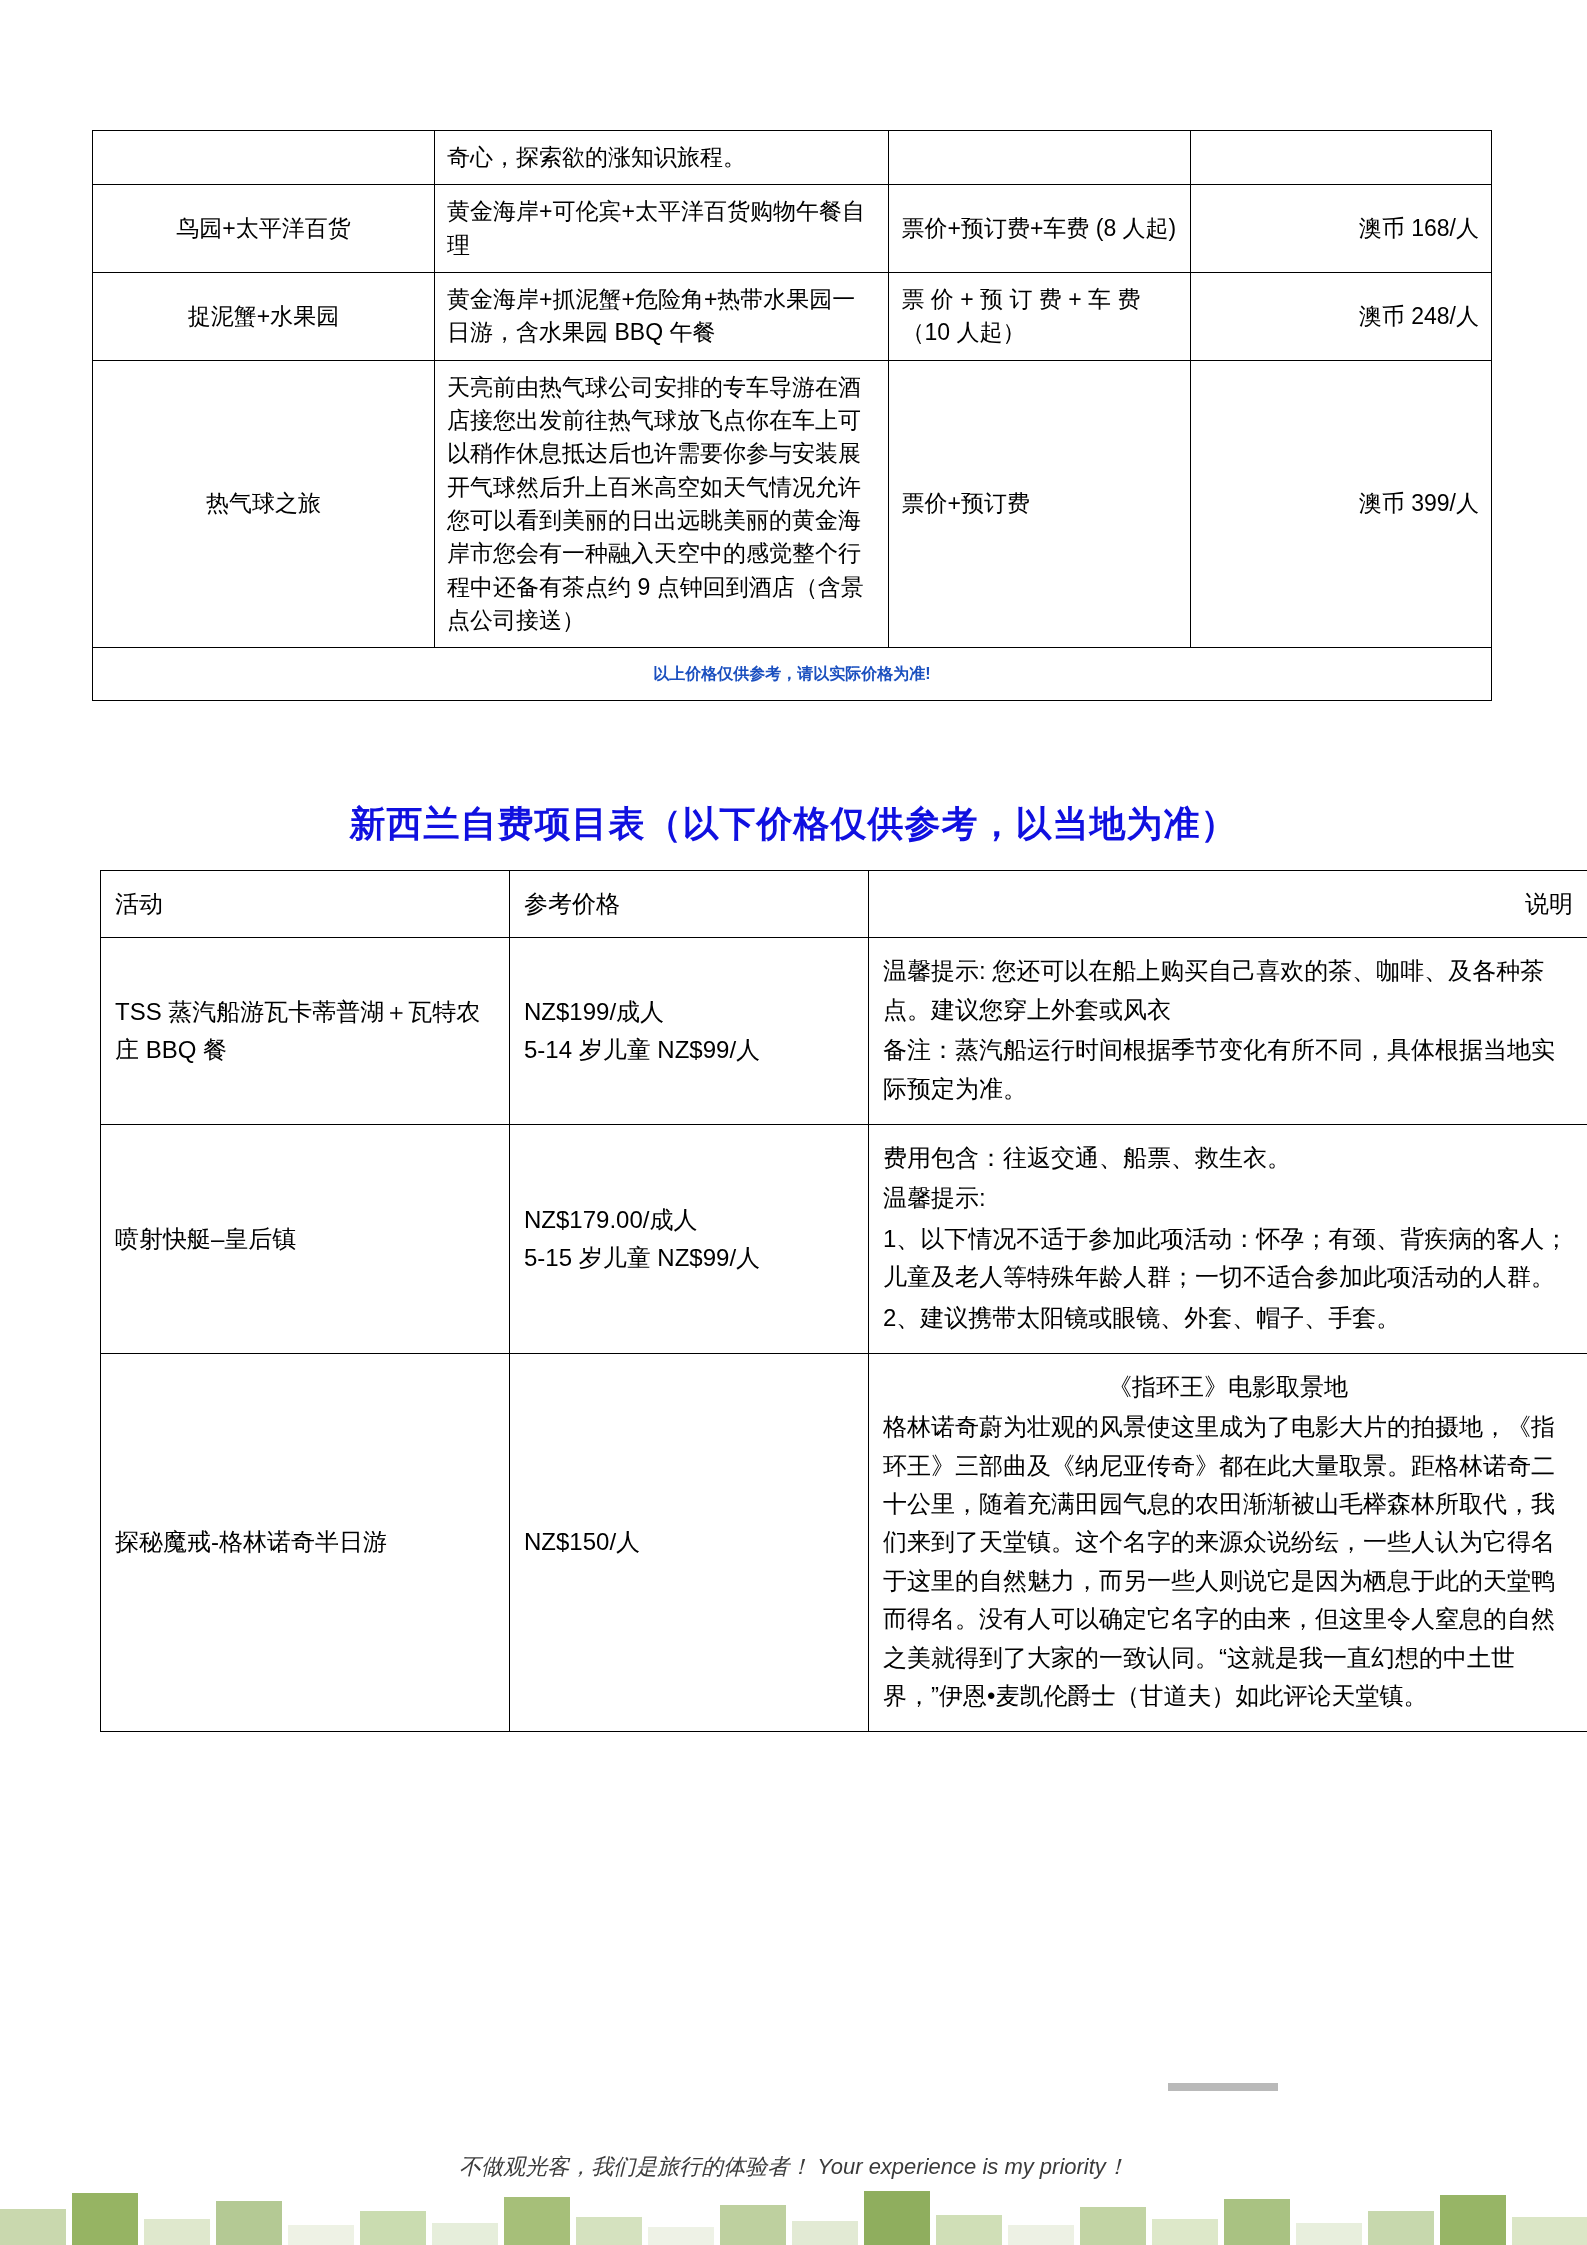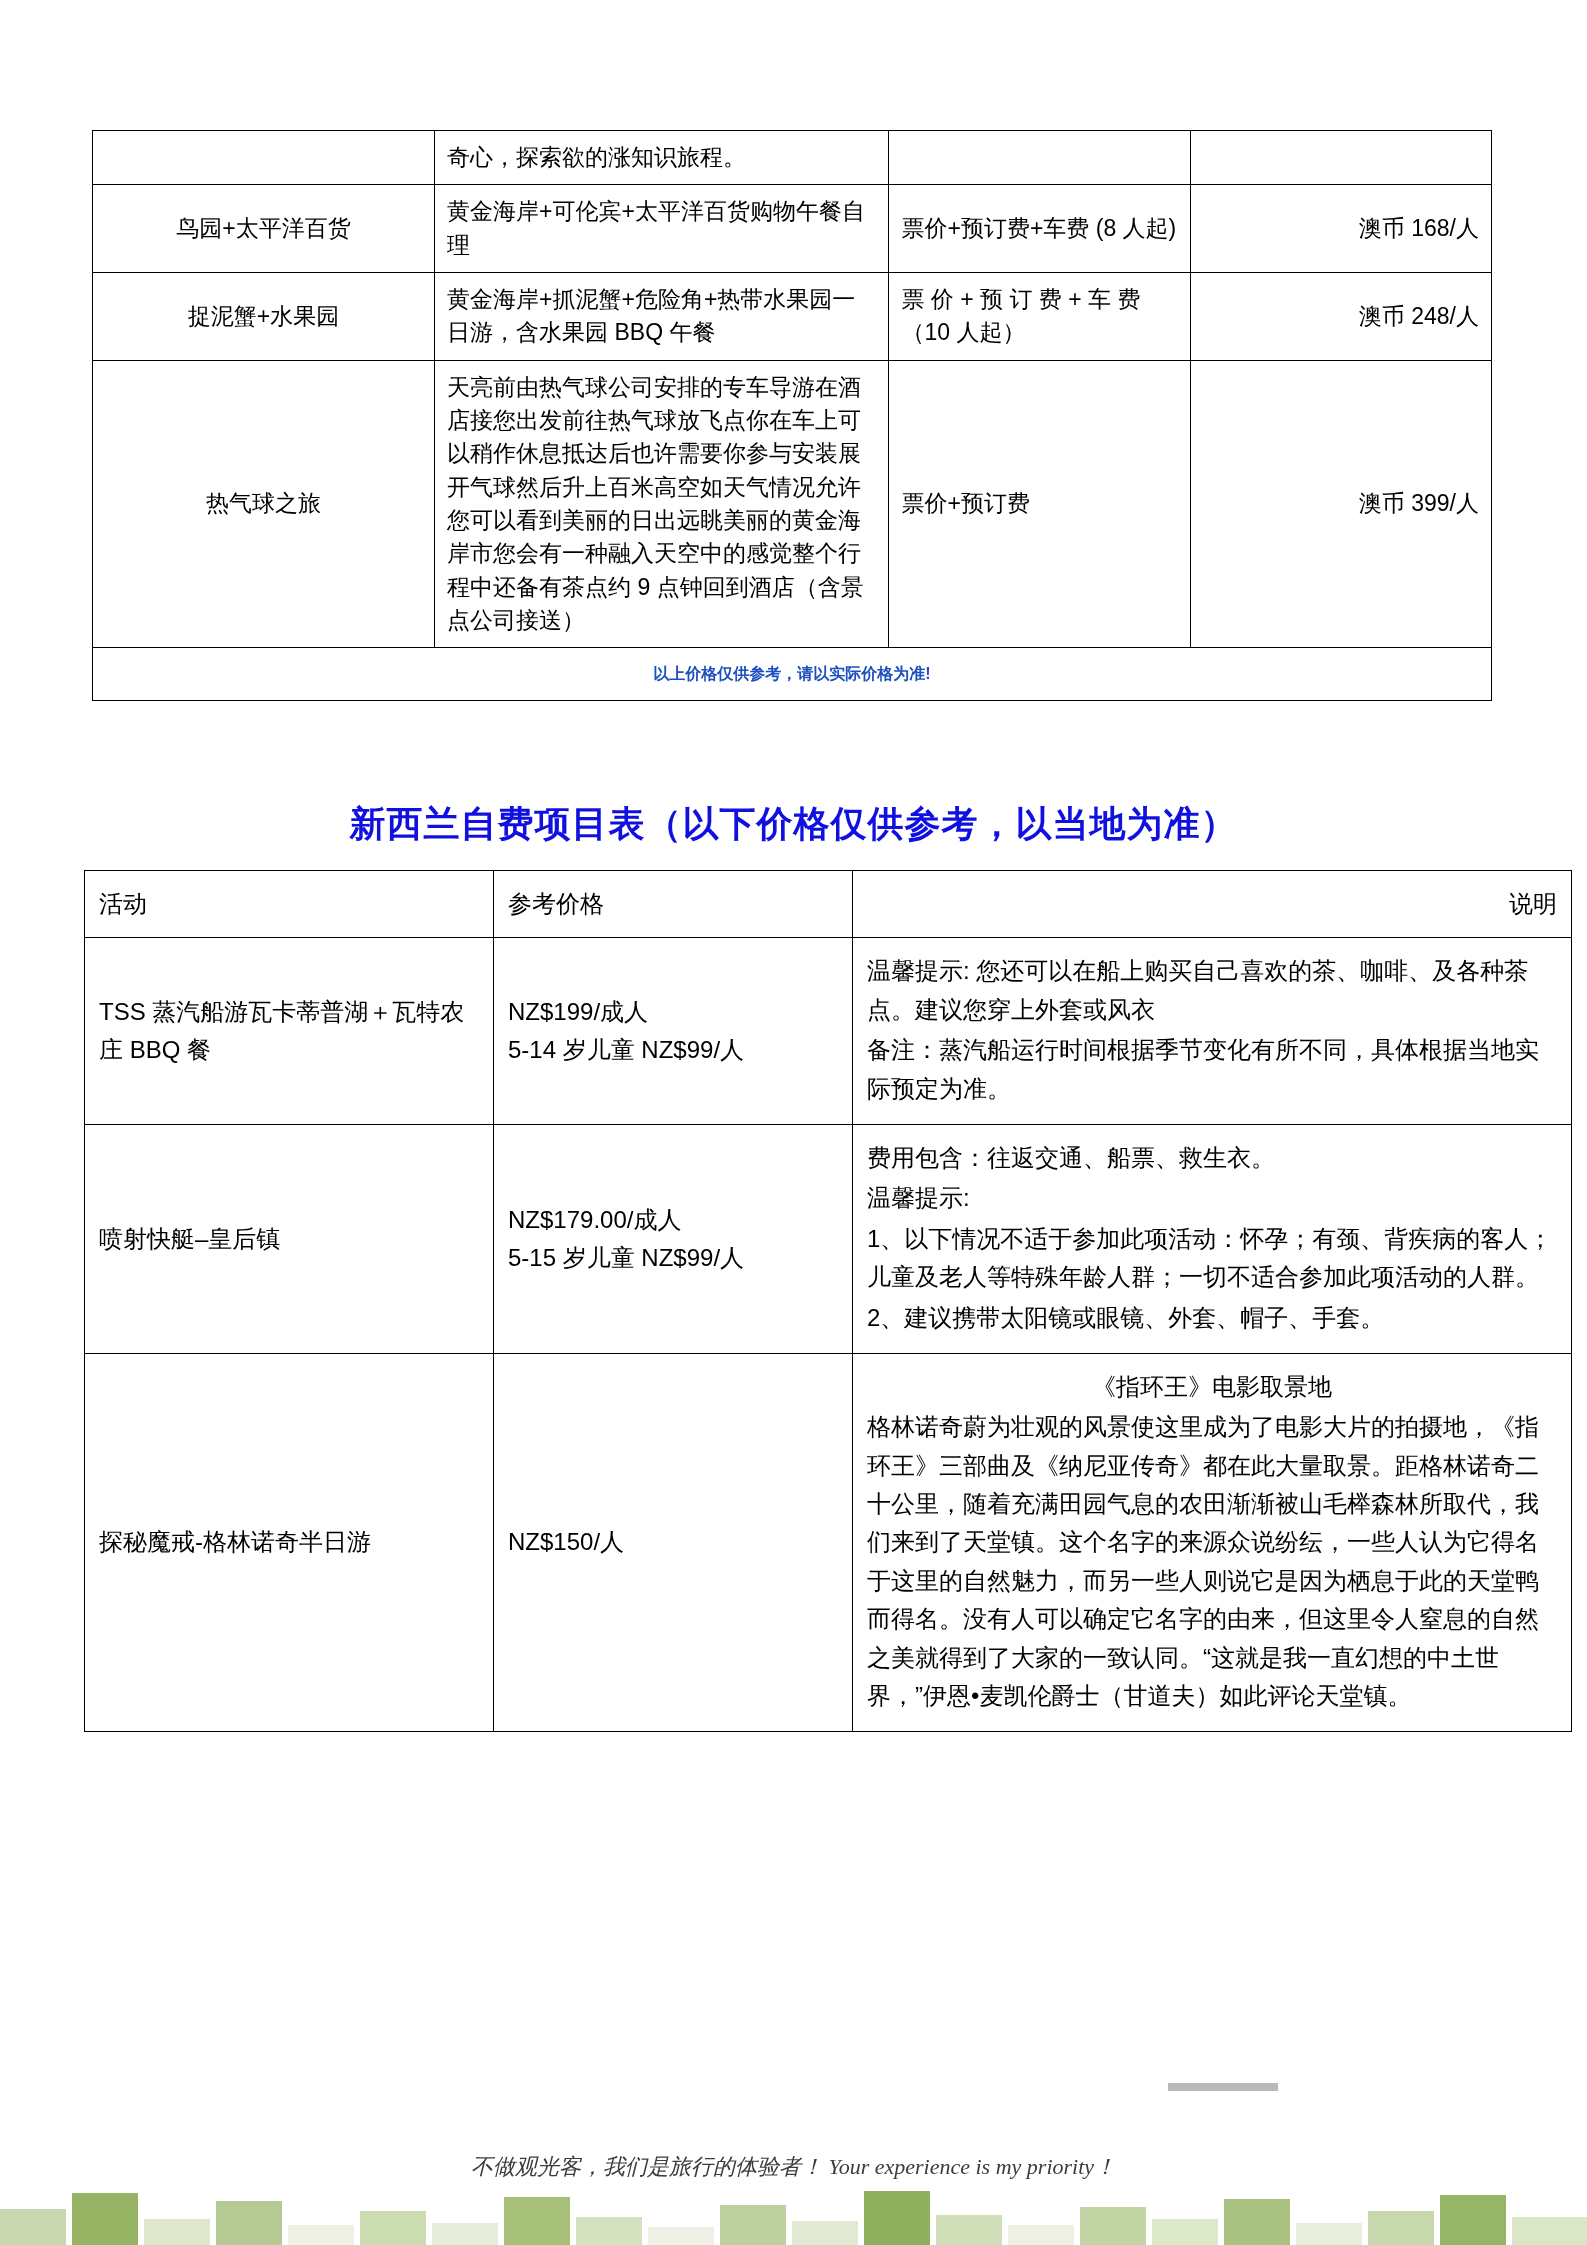--- a/index.html
+++ b/index.html
@@ -68,21 +68,21 @@
     color: #1010e0;
     font-weight: bold;
     font-size: 36px;
     font-family: "Liberation Serif", "DejaVu Serif", serif;
     letter-spacing: 1px;
   }
 
   
   .nz-table-wrap {
     position: absolute;
-    left: 76px;
+    left: 92px;
     top: 870px;
     width: 1400px;
     padding-left: 8px;
   }
   .nz-table td, .nz-table th {
     border: 1px solid #000000;
     vertical-align: middle;
     padding: 12px 14px;
     font-size: 24px;
     line-height: 1.6;
@@ -117,21 +117,21 @@
     width: 110px;
     height: 8px;
     background: #b9b9b9;
   }
   .footer-text {
     position: absolute;
     left: 0;
     top: 2152px;
     width: 1587px;
     text-align: center;
-    font-family: Liberation Serif, serif;
+    font-family: Liberation Sans, sans-serif;
     font-style: italic;
     font-size: 22px;
     color: #3b3b3b;
   }
   .footer-bars {
     position: absolute;
     left: 0;
     bottom: 0;
     width: 1587px;
     height: 60px;

